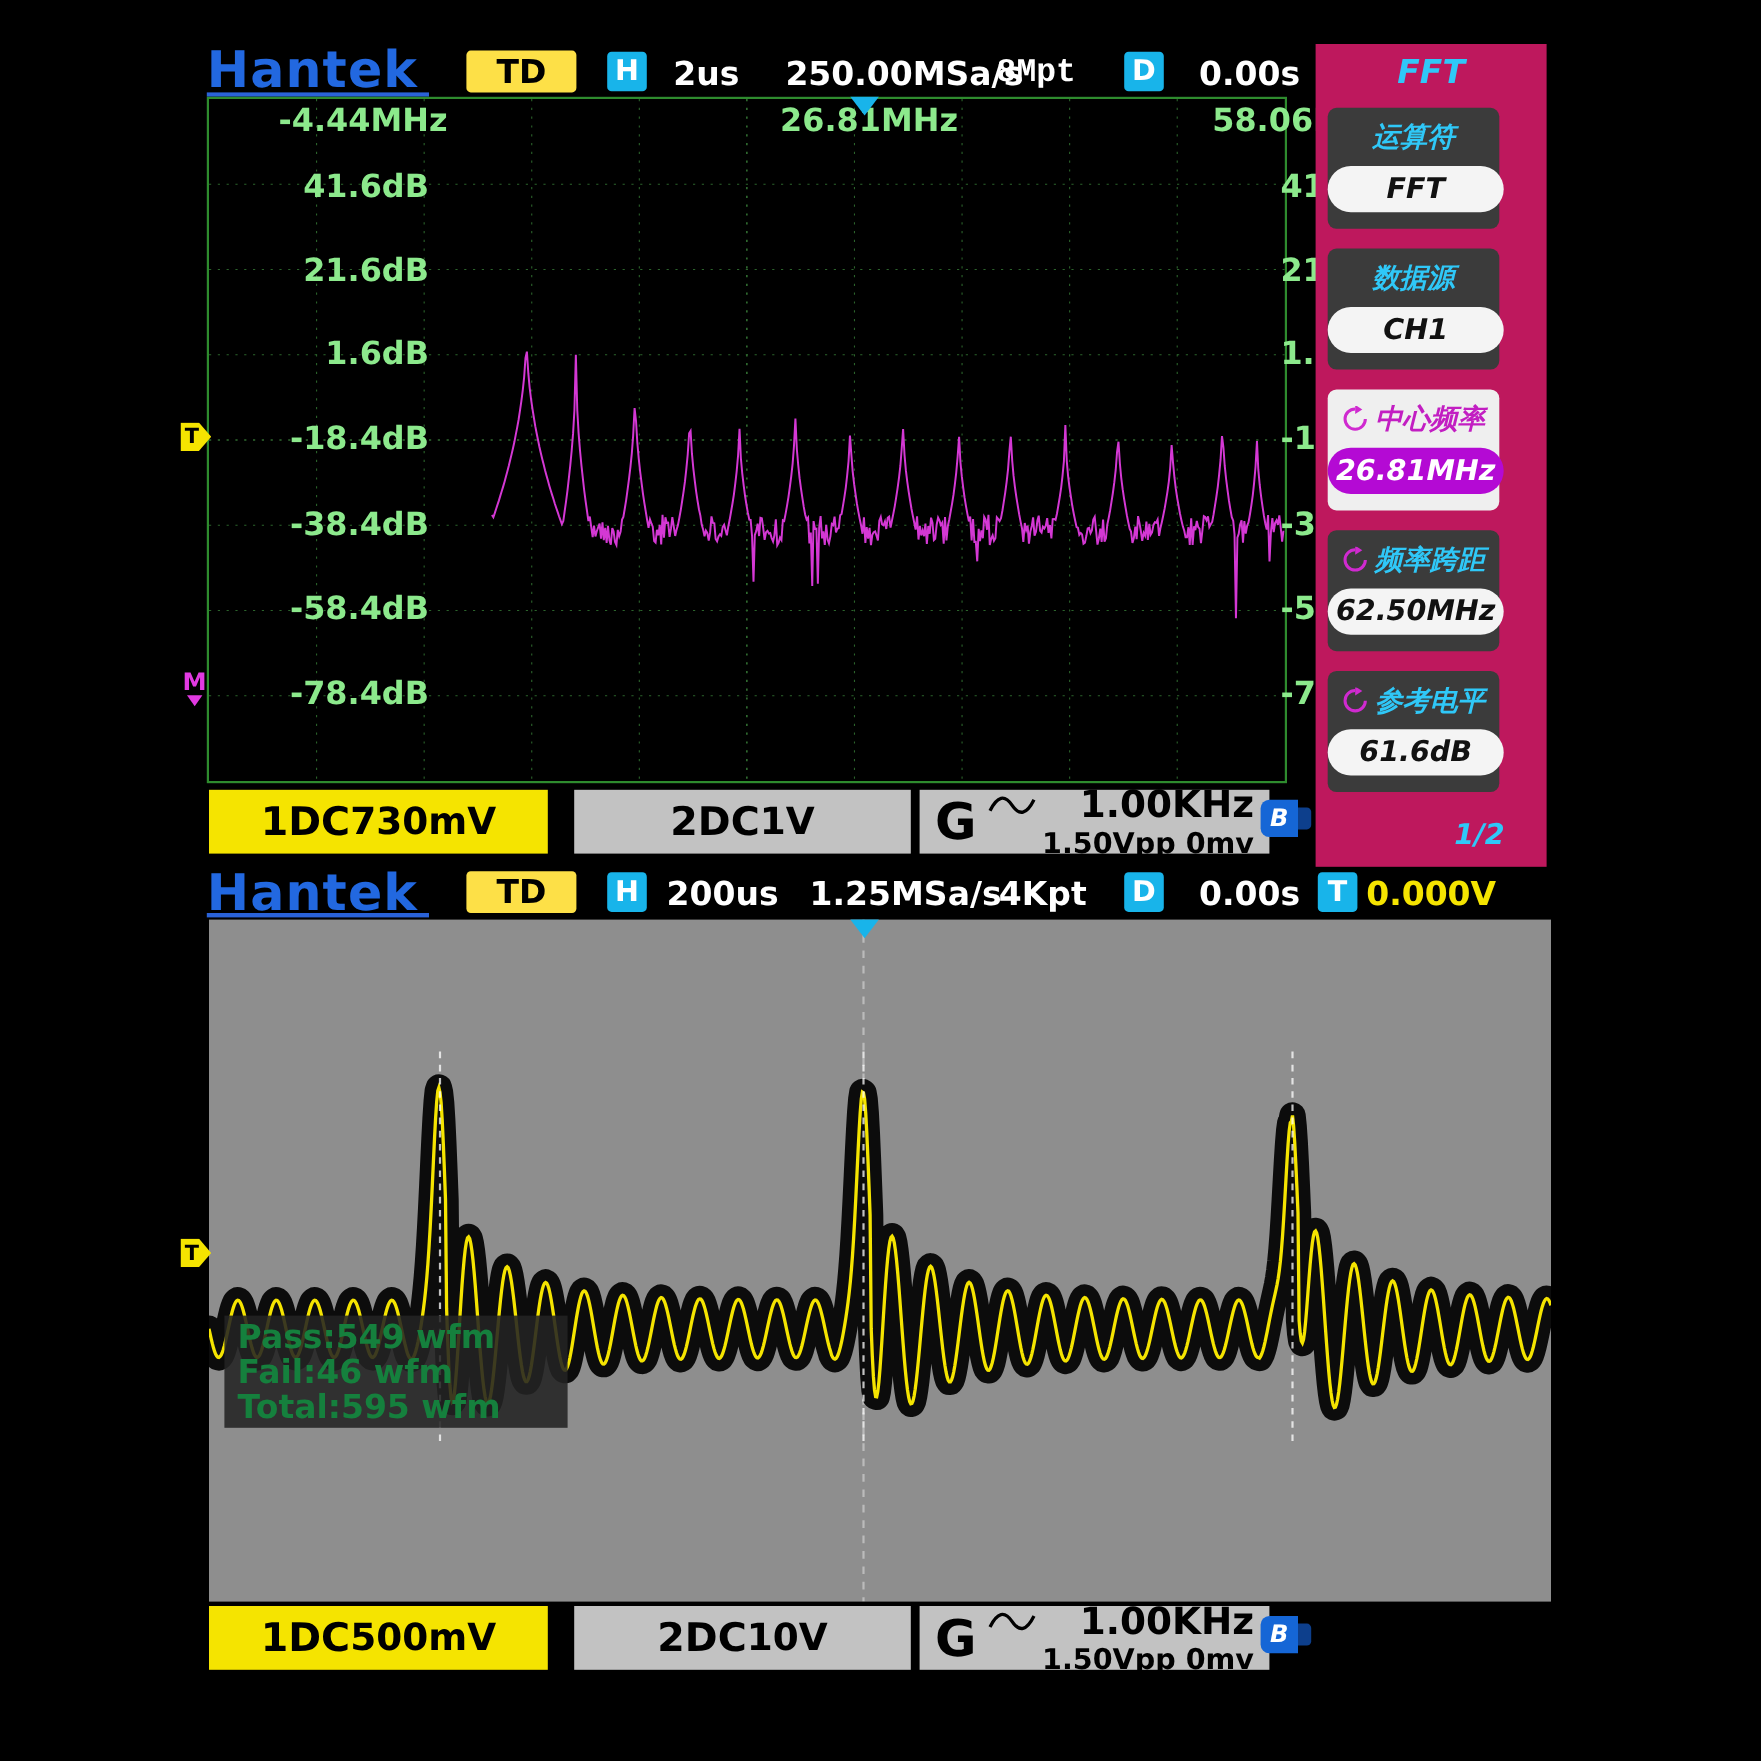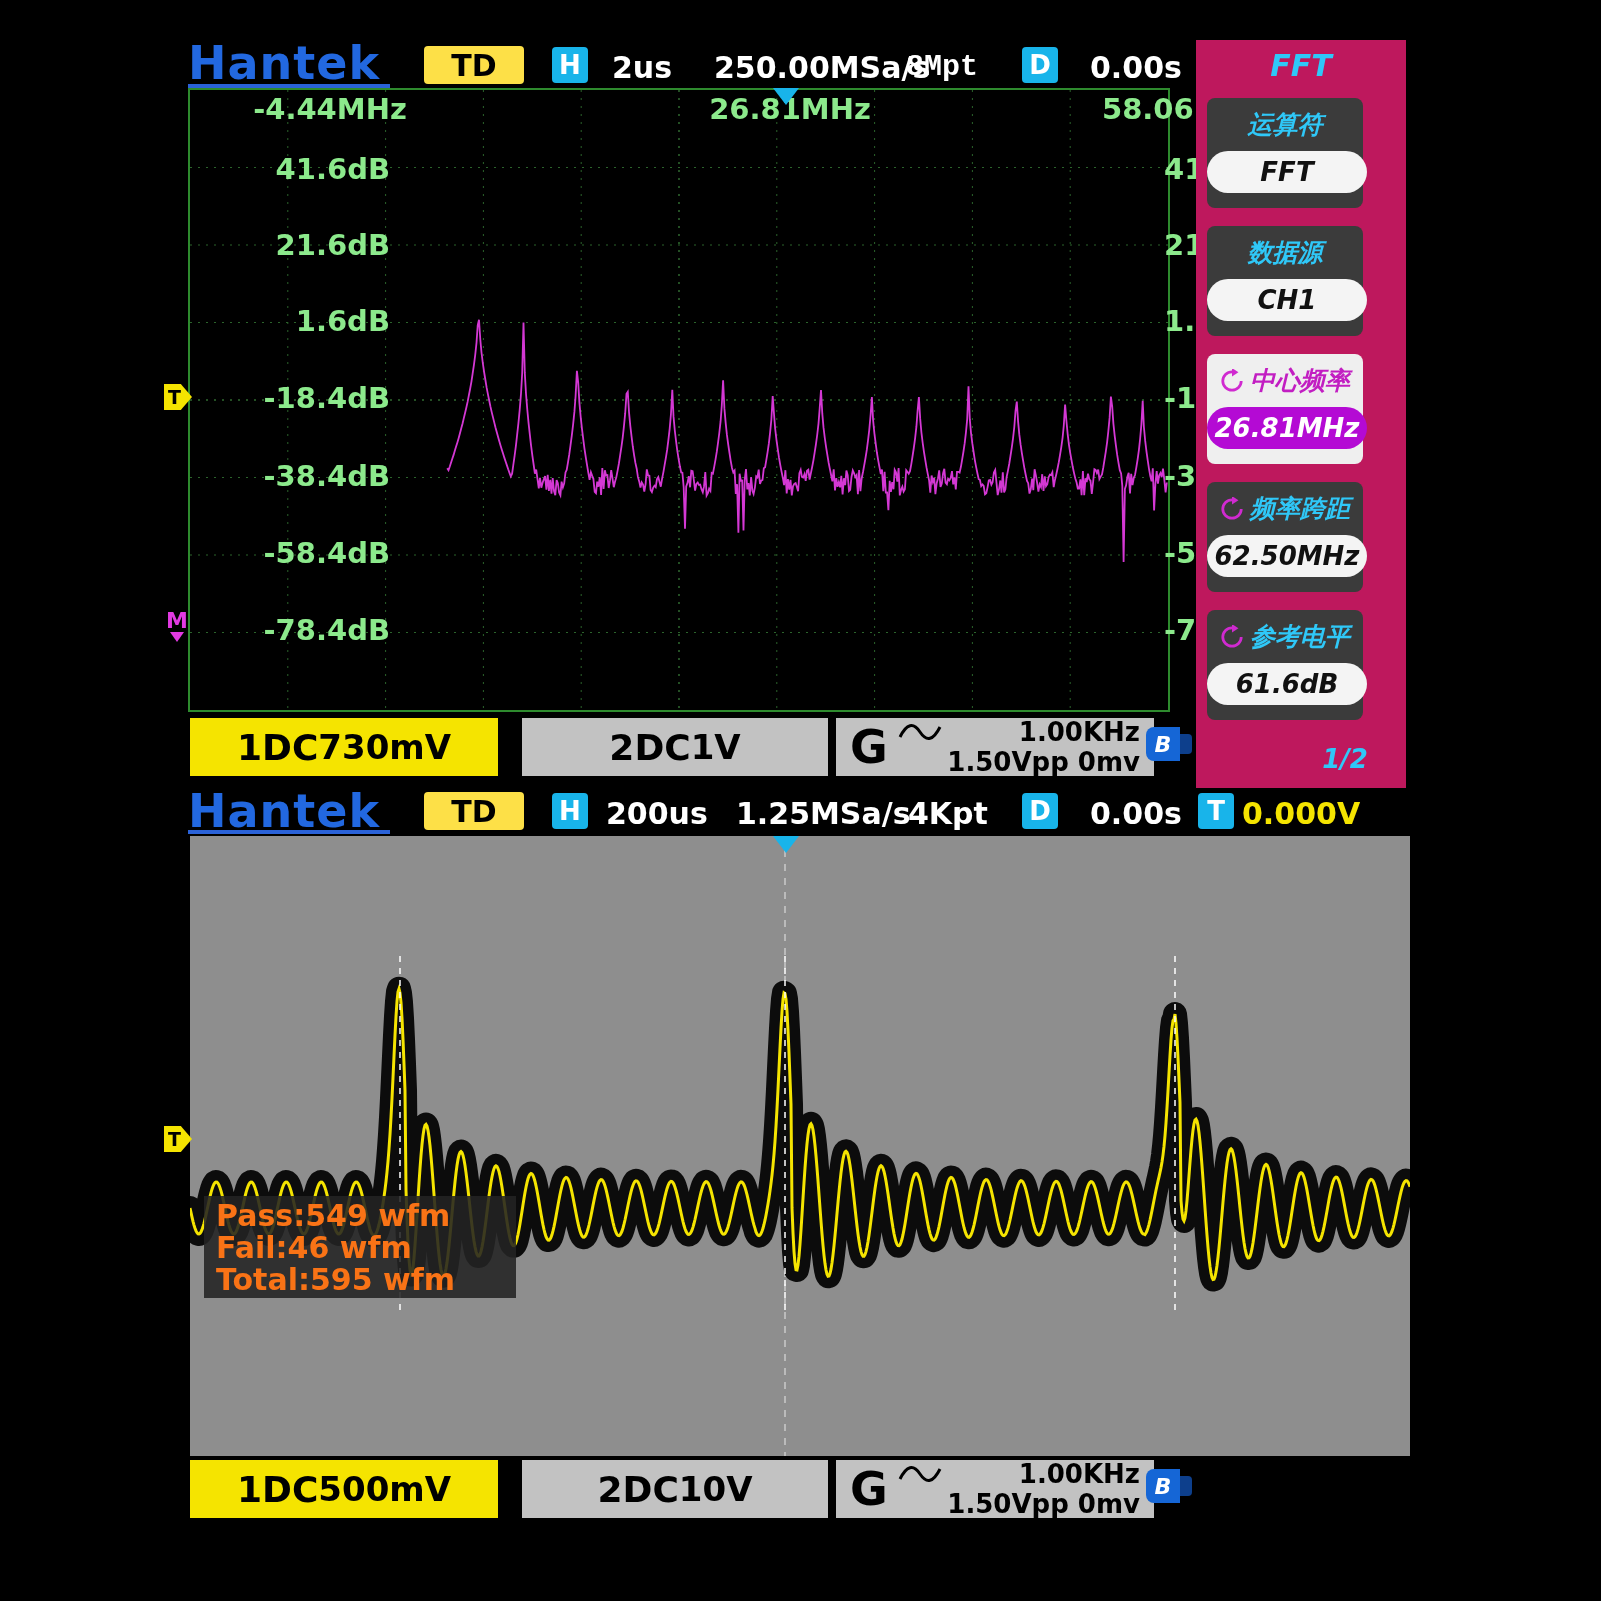--- a/index.html
+++ b/index.html
@@ -50,30 +50,30 @@
   .fbadge{position:absolute;height:58px;display:flex;align-items:center;padding:0 14px;
           box-sizing:border-box;font-weight:800;color:#000;}
   .fbadge.ch{justify-content:center;}
   .fbadge .lbl{font-size:36px;}
   .fbadge .val{font-size:34px;}
   .fbadge.yellow{background:#f5e400;}
   .fbadge.gray{background:#c2c2c2;margin-left:16px;}
   .gen{gap:10px;}
   .gen-g{font-size:46px;font-weight:800;}
   .gen-col{display:flex;flex-direction:column;flex:1;}
-  .gen-row1{display:flex;align-items:center;justify-content:space-between;font-size:26px;}
+  .gen-row1{display:flex;align-items:center;justify-content:space-between;font-size:34px;}
   .gen-row2{font-size:26px;text-align:right;}
   .usb{position:absolute;display:flex;align-items:center;}
   .usb-body{width:34px;height:34px;background:#1566d6;border-radius:8px 0 0 8px;color:#fff;
             font-style:italic;font-weight:800;font-size:22px;display:flex;align-items:center;justify-content:center;}
   .usb-cap{width:12px;height:20px;background:#0d3f8c;border-radius:0 4px 4px 0;}
   
   .graph2{position:absolute;left:190px;top:836px;width:1220px;height:620px;background:#8e8e8e;z-index:1;}
   .pfbox{position:absolute;left:204px;top:1196px;width:312px;height:102px;
-         background:rgba(35,35,35,0.88);color:#f97316;font-weight:700;font-size:30px;
+         background:rgba(35,35,35,0.88);color:#15803d;font-weight:700;font-size:30px;
          line-height:32px;padding:4px 12px;box-sizing:border-box;z-index:5;}
 </style>
 </head>
 <body>
 
 <div id="root">
 
   <div class="logo" style="left:188px;top:36px;">Hantek</div>
   <div class="logo-line" style="left:188px;top:84px;"></div>
   <div class="badge green" style="left:424px;top:46px;">TD</div>

